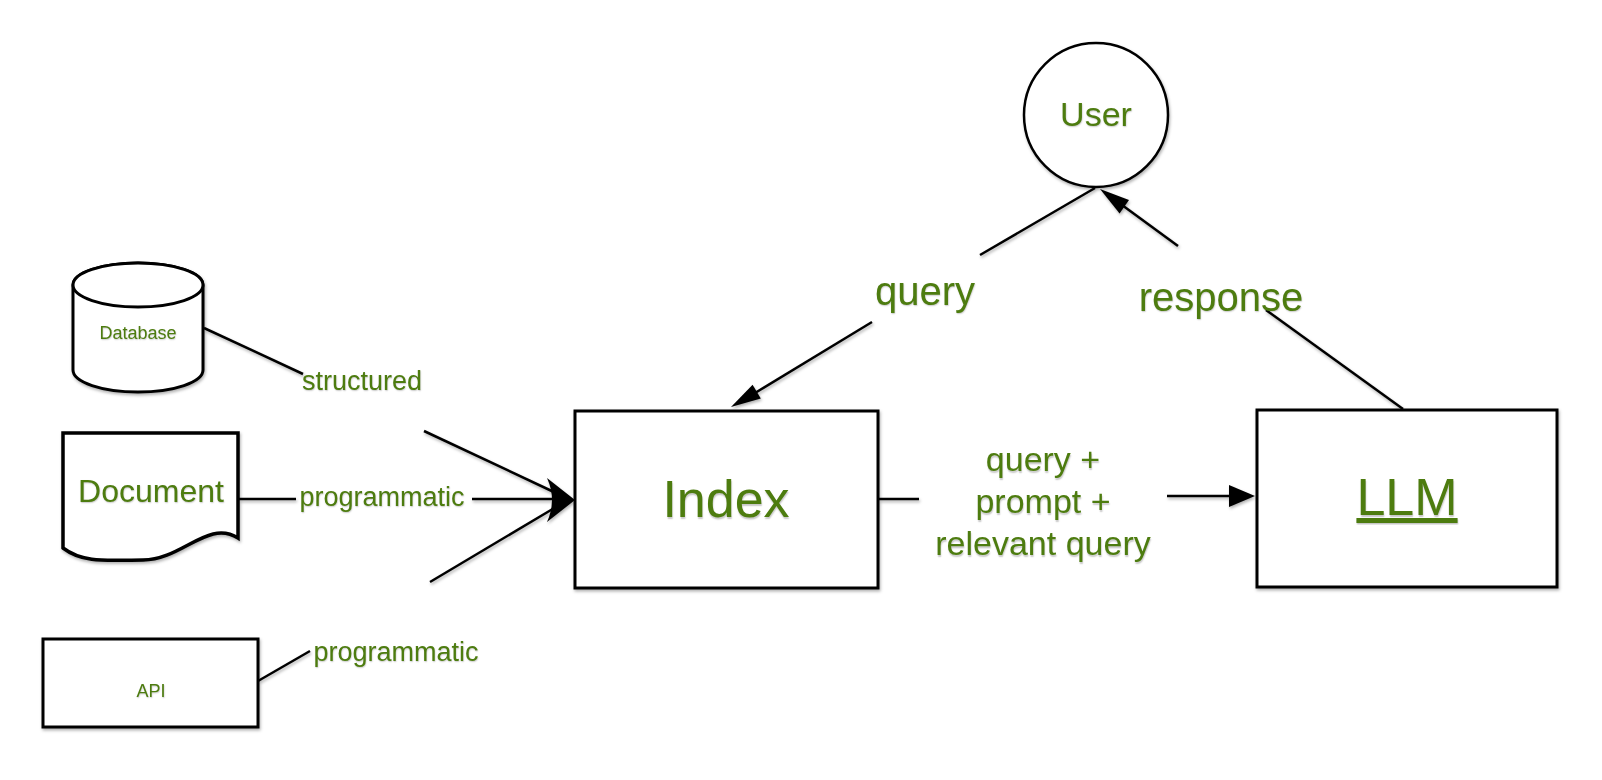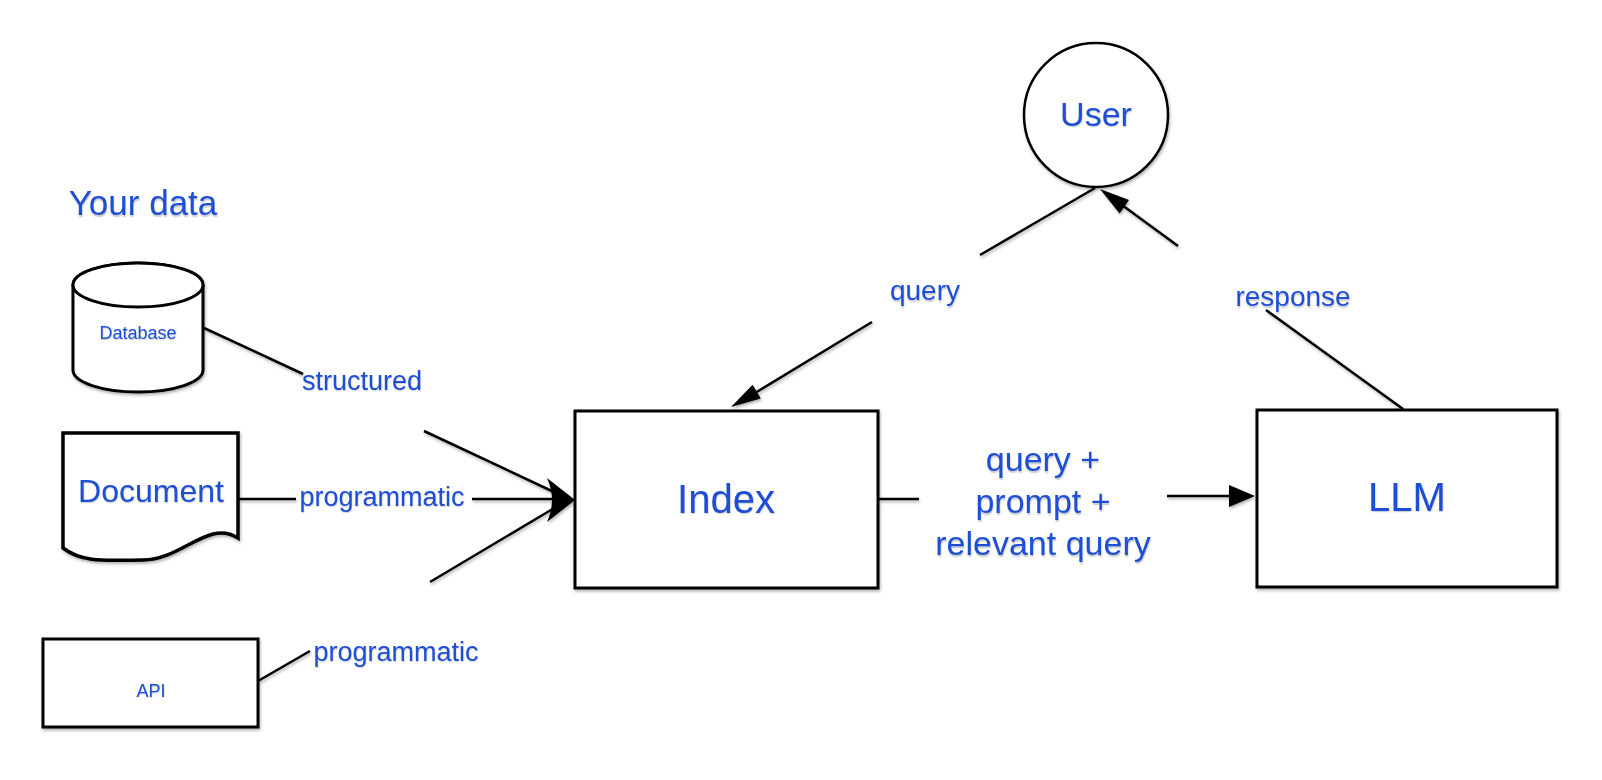--- a/index.html
+++ b/index.html
@@ -17,32 +17,32 @@
   }
   .layer {
     position: absolute;
     left: 0;
     top: 0;
     filter: drop-shadow(1px 2px 1.5px rgba(0,0,0,0.30));
   }
   .label {
     position: absolute;
     transform: translate(-50%, -50%);
-    color: #1d4ed8;
+    color: #4d7c0f;
     white-space: nowrap;
     text-align: center;
     text-shadow: 0.5px 1.5px 1.5px rgba(0,0,0,0.22);
   }
   .heading      { font-size: 35px; }
-  .node-lg      { font-size: 40px; }
+  .node-lg      { font-size: 52px; }
   .node-md      { font-size: 34px; }
   .node-sm      { font-size: 18px; }
   .node-xs      { font-size: 32px; }
   .edge-lbl     { font-size: 27px; }
-  .edge-lbl-lg  { font-size: 28px; }
+  .edge-lbl-lg  { font-size: 40px; }
   .multiline    { font-size: 34px; line-height: 42px; }
 </style>
 </head>
 <body>
 
 <div class="canvas">
 
   <svg class="layer" width="1602" height="780" viewBox="0 0 1602 780" fill="none" stroke="#000000" stroke-width="3">
 
     <g>
@@ -77,43 +77,42 @@
 
     <line stroke-width="2.5" x1="1122" y1="205" x2="1178" y2="246"></line>
     <line stroke-width="2.5" x1="1266" y1="310" x2="1403" y2="409"></line>
     <polygon fill="#000000" stroke="none" points="1100,189 1129,200 1119.6,213.5"></polygon>
 
     <line stroke-width="2.5" x1="878" y1="499" x2="919" y2="499"></line>
     <line stroke-width="2.5" x1="1167" y1="496" x2="1234" y2="496"></line>
     <polygon fill="#000000" stroke="none" points="1255,496 1229,485 1229,507"></polygon>
   </svg>
 
-  <div class="label heading" style="left:143px; top:203px;">Your data</div>
 
   <div class="label node-sm" style="left:138px; top:333px;">Database</div>
 
   <div class="label node-xs" style="left:151px; top:491px;">Document</div>
 
   <div class="label node-sm" style="left:151px; top:683px;margin-top:8px;">API</div>
 
   <div class="label node-lg" style="left:726px; top:499px;">Index</div>
 
   <div class="label node-md" style="left:1096px; top:114px;">User</div>
 
-  <div class="label node-lg" style="left:1407px; top:497px;">LLM</div>
+  <div class="label node-lg" style="left:1407px; top:497px;text-decoration:underline;">LLM</div>
 
   <div class="label edge-lbl" style="left:362px; top:381px;">structured</div>
 
   <div class="label edge-lbl" style="left:382px; top:497px;">programmatic</div>
 
   <div class="label edge-lbl" style="left:396px; top:611px;margin-top:41px;">programmatic</div>
 
   <div class="label edge-lbl-lg" style="left:925px; top:291px;">query</div>
 
-  <div class="label edge-lbl-lg" style="left:1293px; top:297px;">response</div>
+  <div class="label edge-lbl-lg" style="left:1221px; top:297px;">response</div>
 
   <div class="label multiline" style="left:1043px; top:501px;">
     <div>query +</div>
     <div>prompt +</div>
     <div>relevant query</div>
   </div>
 
 </div>
 
 </body></html>

